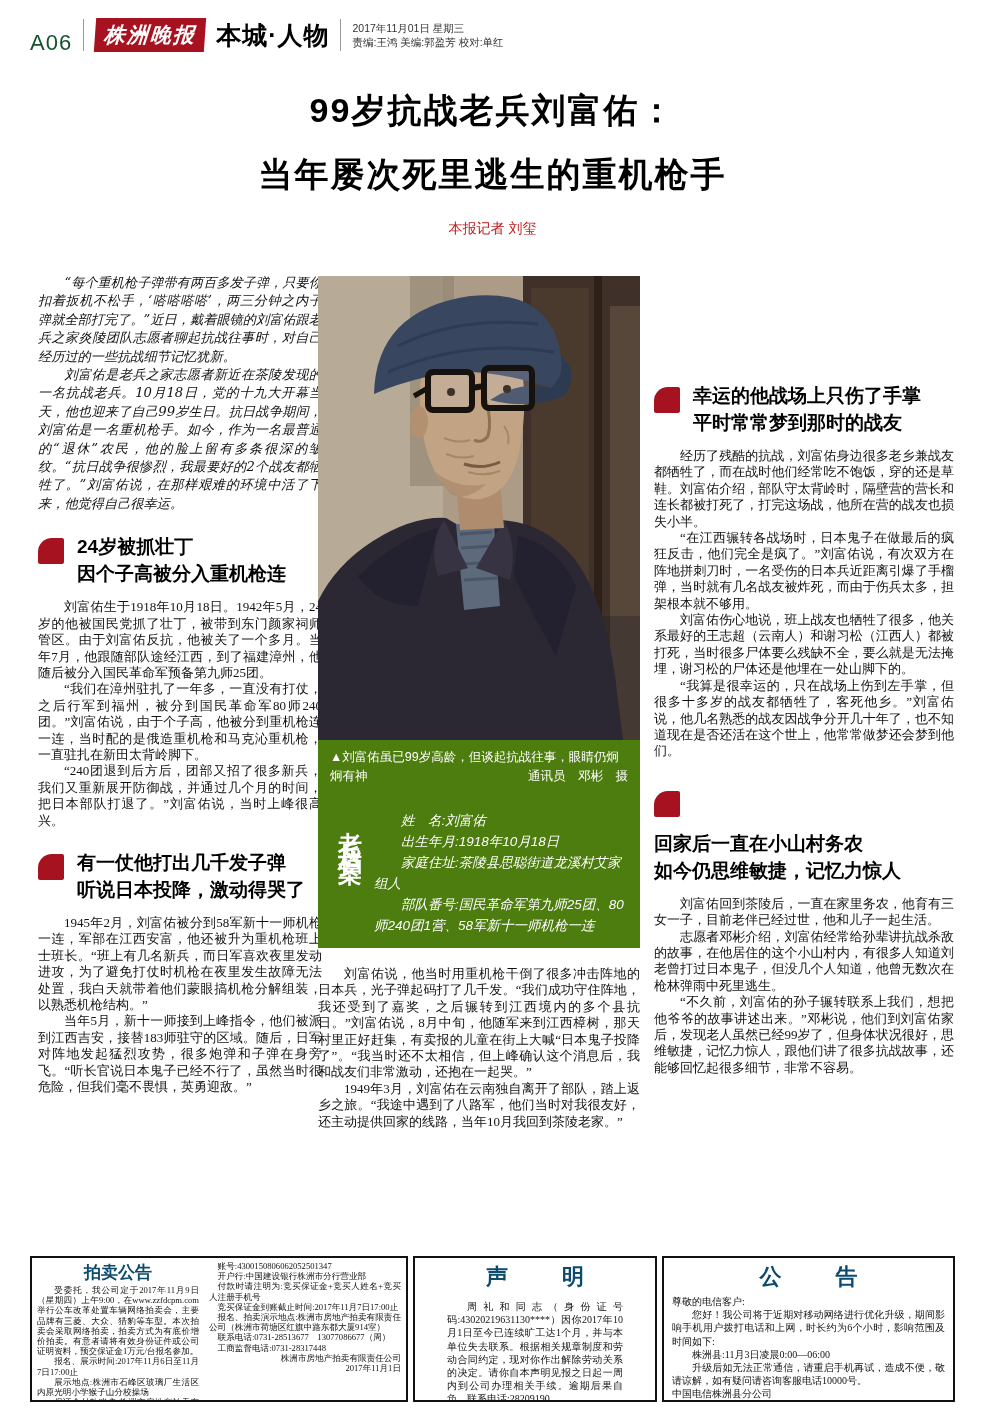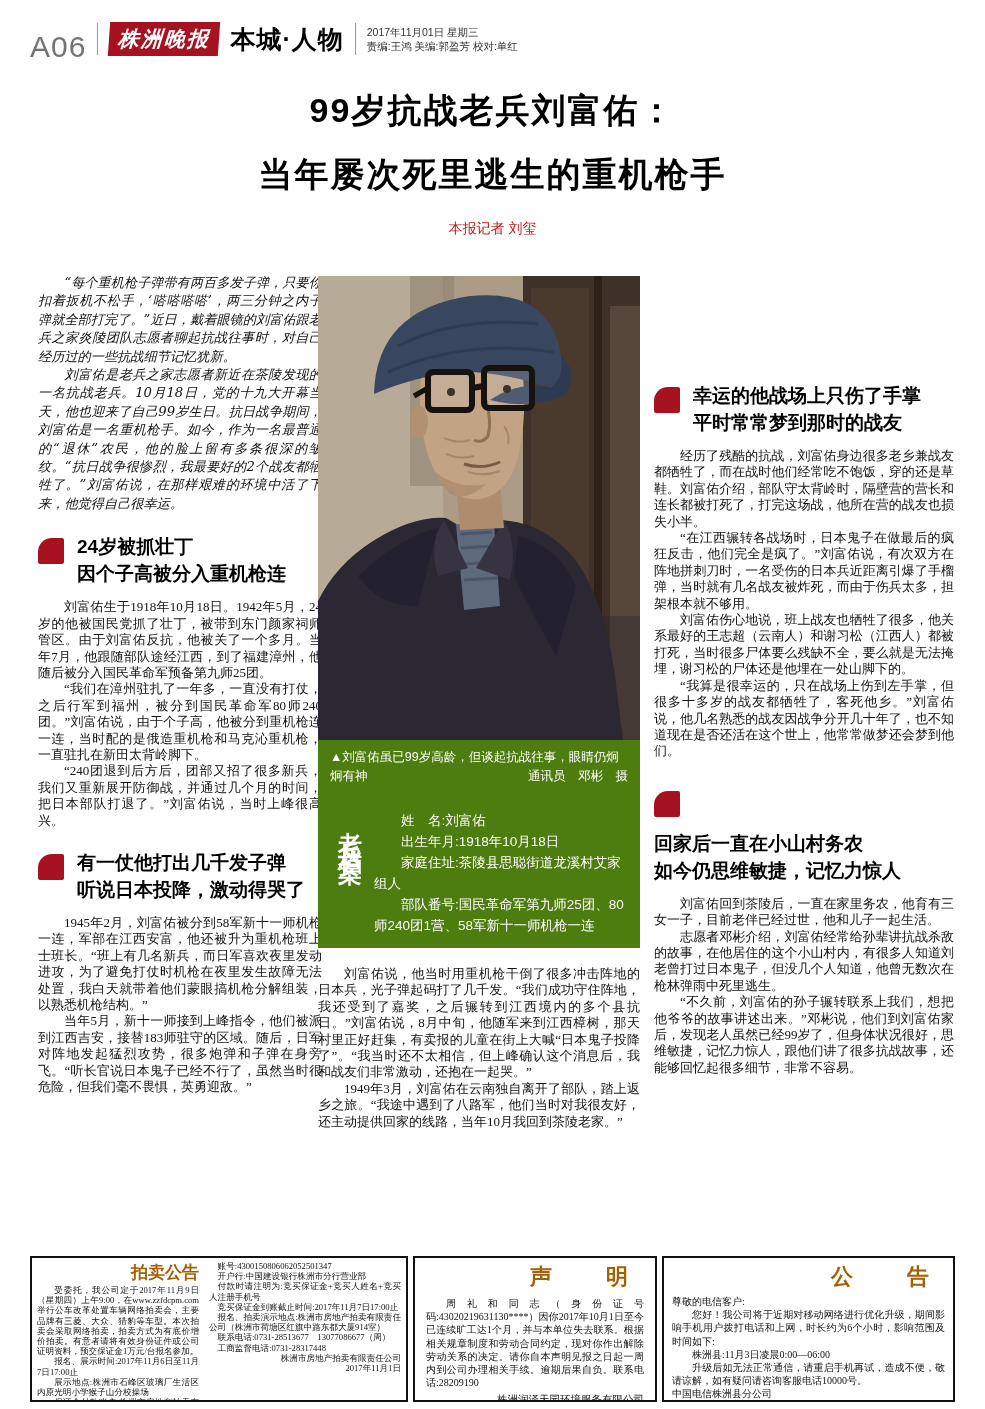--- a/index.html
+++ b/index.html
@@ -1,21 +1,21 @@
 <!DOCTYPE html>
 <html><head>
 <meta charset="utf-8">
 <style>
   html,body{margin:0;padding:0;background:#e8e8e8;}
   .page{position:relative;width:985px;height:1409px;margin:0 auto;background:#ffffff;
         font-family:"Liberation Serif",serif;color:#111;overflow:hidden;}
 
   
   .hdr{position:absolute;top:14px;left:30px;display:flex;align-items:center;gap:11px;}
-  .pgnum{font-family:"Liberation Sans",sans-serif;font-size:30px;color:#737373;letter-spacing:1px;margin-top:16px;}
+  .pgnum{font-family:"Liberation Sans",sans-serif;font-size:22px;color:#14532d;letter-spacing:1px;margin-top:16px;}
   .vbar{width:1px;height:32px;background:#999;}
   .masthead{background:#a6121f;color:#fff;font-family:"DejaVu Serif",serif;font-style:italic;
             font-weight:bold;font-size:21px;padding:3px 9px;letter-spacing:2px;transform:skewX(-4deg);}
   .secname{font-family:"Liberation Sans",sans-serif;font-weight:900;font-size:25px;color:#000;letter-spacing:1px;}
   .dateblock{font-family:"Liberation Sans",sans-serif;font-size:10.5px;line-height:14px;color:#333;}
 
   
   .headline{position:absolute;top:78px;left:0;width:100%;margin:0;text-align:center;
             font-family:"Liberation Sans",sans-serif;font-weight:900;font-size:34px;line-height:64px;
             color:#000;letter-spacing:2px;}
@@ -36,39 +36,39 @@
   .marker{width:26px;height:26px;background:#a6121f;border-radius:14px 2px 2px 2px;flex:none;margin-top:5px;}
   .sec-titles{font-family:"Liberation Sans",sans-serif;font-weight:bold;font-size:19px;line-height:27px;color:#000;}
 
   
   .photo{display:block;}
   .panel{background:#4d7c0f;color:#fff;padding:8px 12px 12px;font-family:"Liberation Sans",sans-serif;text-align:left;}
   .caption{font-size:12.5px;line-height:19px;margin:0;}
   .credit{font-size:12.5px;line-height:19px;text-align:right;margin-top:-19px;}
   .archive{display:flex;margin-top:24px;}
   .arch-label{writing-mode:vertical-rl;font-size:24px;font-weight:bold;letter-spacing:9px;margin:2px 8px 0 4px;}
-  .arch-fields{flex:1;}
+  .arch-fields{flex:1;font-style:italic;}
   .arch-fields p{font-size:13.5px;line-height:21px;margin:0;text-indent:2em;}
   .midtext{margin-top:18px;}
 
   
   .ads{position:absolute;left:30px;top:1256px;width:925px;height:146px;display:flex;gap:5px;}
   .ad{border:2px solid #111;overflow:hidden;background:#fff;box-sizing:border-box;}
   .ad1{width:378px;display:flex;}
   .ad1col{padding:3px 5px;text-align:justify;box-sizing:border-box;}
   .ad1c1{width:172px;}
   .ad1c2{flex:1;}
-  .ad-title{font-family:"Liberation Sans",sans-serif;font-weight:900;text-align:right;color:#a16207;}
+  .ad-title{font-family:"Liberation Sans",sans-serif;font-weight:900;text-align:center;color:#0c4a6e;}
   .ad1 .ad-title{font-size:17px;margin:0 0 1px 0;}
   .ad1 p{font-size:8.6px;line-height:10.2px;margin:0;text-indent:2em;}
   .ad1 .ad1c2 p{text-indent:1em;}
   .ad-sig{text-align:right;font-size:9.5px;line-height:12px;margin:1px 0 0 0;text-indent:0 !important;}
-  .ad2{width:244px;padding:2px 11px;}
+  .ad2{width:244px;padding:2px 24px;}
   .ad2 .ad-title{font-size:22px;letter-spacing:16px;margin:2px 0 5px 0;text-indent:16px;}
-  .ad2 .adbody{font-size:10px;line-height:13.2px;margin:0;text-indent:2em;text-align:justify;}
+  .ad2 .adbody{font-size:10px;line-height:13.2px;margin:8px;text-indent:2em;text-align:justify;}
   .ad2 .ad-sig{font-size:10.5px;margin-top:5px;}
   .ad3{flex:1;padding:2px 8px;}
   .ad3 .ad-title{font-size:22px;letter-spacing:16px;margin:2px 0 3px 0;text-indent:16px;}
   .ad3 p{font-size:10px;line-height:13.2px;margin:0;text-align:justify;}
   .ind{text-indent:2em;}
 </style>
 </head>
 <body>
 
 <div class="page">

